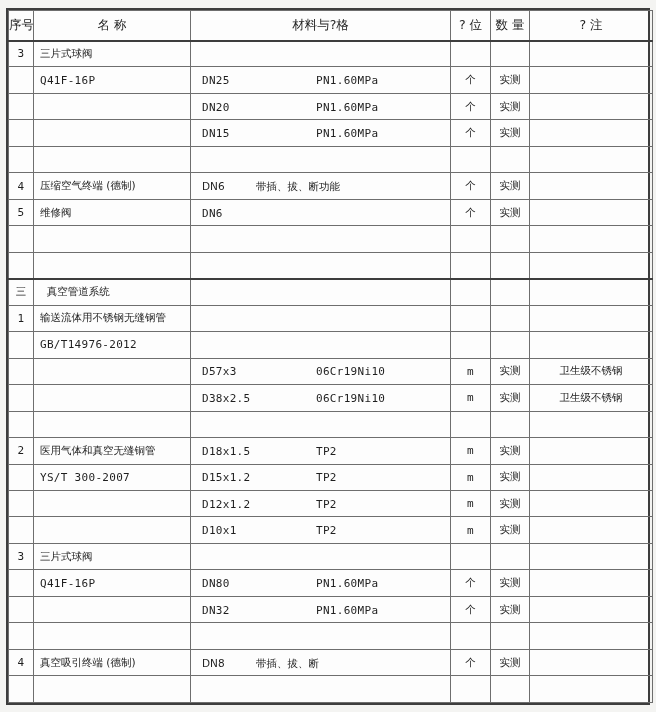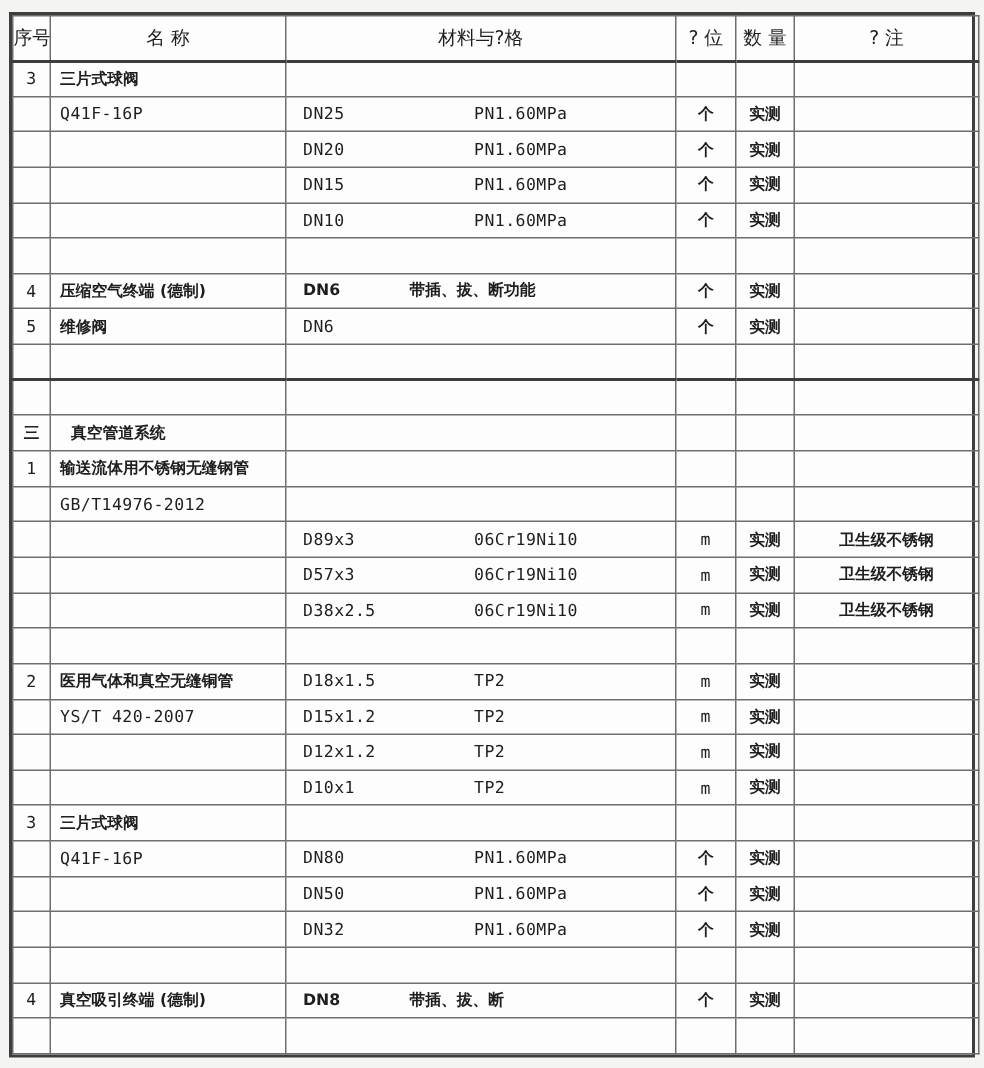--- a/index.html
+++ b/index.html
@@ -43,26 +43,26 @@
     font-size:11px;
     font-family:"DejaVu Sans Mono","Liberation Mono",monospace;
     letter-spacing:0.3px;
   }
   .c-no{text-align:center;}
   .c-name{padding-left:6px;white-space:pre;}
   .c-spec{position:relative;margin-left:44px;}
   .c-spec span{position:absolute;top:50%;transform:translateY(-50%);line-height:1;}
   .spec-val{left:11px;}
   .mat-val{left:125px;}
-  .note-val{left:82px;}
+  .note-val{left:65px;}
   .c-unit,.c-qty,.c-remark{text-align:center;}
   
   .cjk{
     font-family:"DejaVu Sans","Liberation Sans",sans-serif;
-    font-weight:700;font-size:10.5px;letter-spacing:0;
+    font-weight:400;font-size:10.5px;letter-spacing:0;
   }
 </style>
 </head>
 <body>
 
 <div class="sheet">
   <table>
     <colgroup>
       <col style="width:25px">
       <col style="width:157px">
@@ -127,32 +127,20 @@
       <span class="note-val"></span>
     </td>
     <td class="c-unit cjk">个</td>
     <td class="c-qty cjk">实测</td>
     <td class="c-remark"></td>
   </tr>
         <tr>
     <td class="c-no"></td>
     <td class="c-name"></td>
     <td class="c-spec">
-      <span class="spec-val">DN10</span>
-      <span class="mat-val">PN1.60MPa</span>
-      <span class="note-val"></span>
-    </td>
-    <td class="c-unit cjk">个</td>
-    <td class="c-qty cjk">实测</td>
-    <td class="c-remark"></td>
-  </tr>
-        <tr>
-    <td class="c-no"></td>
-    <td class="c-name"></td>
-    <td class="c-spec">
       <span class="spec-val"></span>
       <span class="mat-val"></span>
       <span class="note-val"></span>
     </td>
     <td class="c-unit"></td>
     <td class="c-qty"></td>
     <td class="c-remark"></td>
   </tr>
         <tr>
     <td class="c-no">4</td>
@@ -235,32 +223,20 @@
       <span class="note-val"></span>
     </td>
     <td class="c-unit"></td>
     <td class="c-qty"></td>
     <td class="c-remark"></td>
   </tr>
         <tr>
     <td class="c-no"></td>
     <td class="c-name"></td>
     <td class="c-spec">
-      <span class="spec-val">D89x3</span>
-      <span class="mat-val">06Cr19Ni10</span>
-      <span class="note-val"></span>
-    </td>
-    <td class="c-unit">m</td>
-    <td class="c-qty cjk">实测</td>
-    <td class="c-remark cjk">卫生级不锈钢</td>
-  </tr>
-        <tr>
-    <td class="c-no"></td>
-    <td class="c-name"></td>
-    <td class="c-spec">
       <span class="spec-val">D57x3</span>
       <span class="mat-val">06Cr19Ni10</span>
       <span class="note-val"></span>
     </td>
     <td class="c-unit">m</td>
     <td class="c-qty cjk">实测</td>
     <td class="c-remark cjk">卫生级不锈钢</td>
   </tr>
         <tr>
     <td class="c-no"></td>
@@ -293,21 +269,21 @@
       <span class="spec-val">D18x1.5</span>
       <span class="mat-val">TP2</span>
       <span class="note-val"></span>
     </td>
     <td class="c-unit">m</td>
     <td class="c-qty cjk">实测</td>
     <td class="c-remark"></td>
   </tr>
         <tr>
     <td class="c-no"></td>
-    <td class="c-name">YS/T 420-2007</td>
+    <td class="c-name">YS/T 300-2007</td>
     <td class="c-spec">
       <span class="spec-val">D15x1.2</span>
       <span class="mat-val">TP2</span>
       <span class="note-val"></span>
     </td>
     <td class="c-unit">m</td>
     <td class="c-qty cjk">实测</td>
     <td class="c-remark"></td>
   </tr>
         <tr>
@@ -344,32 +320,20 @@
     </td>
     <td class="c-unit"></td>
     <td class="c-qty"></td>
     <td class="c-remark"></td>
   </tr>
         <tr>
     <td class="c-no"></td>
     <td class="c-name">Q41F-16P</td>
     <td class="c-spec">
       <span class="spec-val">DN80</span>
-      <span class="mat-val">PN1.60MPa</span>
-      <span class="note-val"></span>
-    </td>
-    <td class="c-unit cjk">个</td>
-    <td class="c-qty cjk">实测</td>
-    <td class="c-remark"></td>
-  </tr>
-        <tr>
-    <td class="c-no"></td>
-    <td class="c-name"></td>
-    <td class="c-spec">
-      <span class="spec-val">DN50</span>
       <span class="mat-val">PN1.60MPa</span>
       <span class="note-val"></span>
     </td>
     <td class="c-unit cjk">个</td>
     <td class="c-qty cjk">实测</td>
     <td class="c-remark"></td>
   </tr>
         <tr>
     <td class="c-no"></td>
     <td class="c-name"></td>

